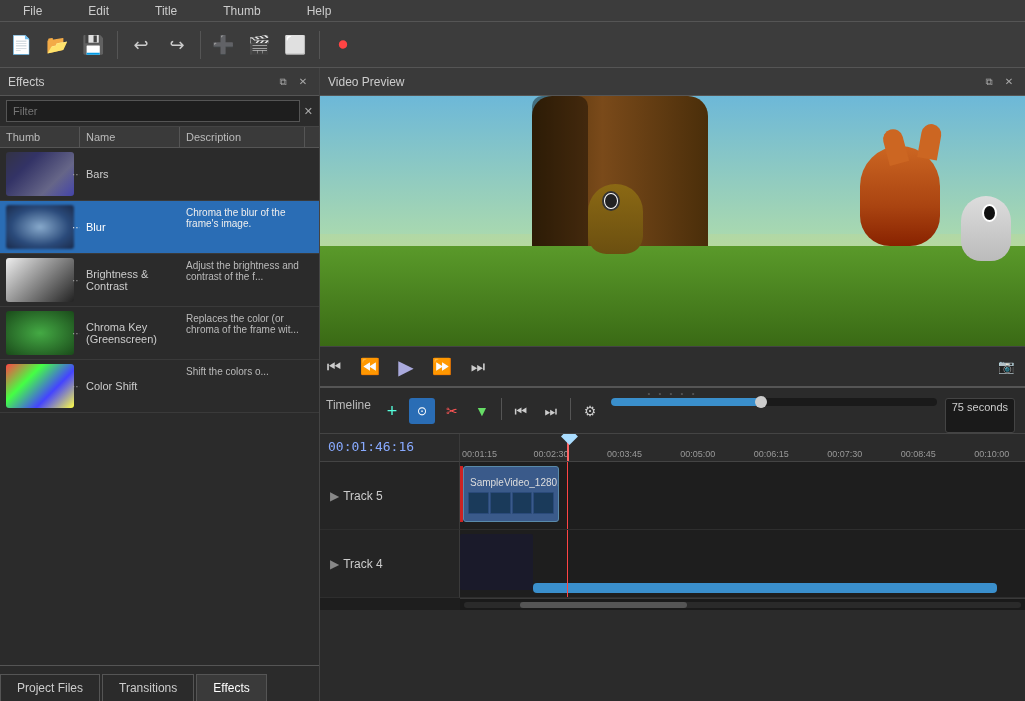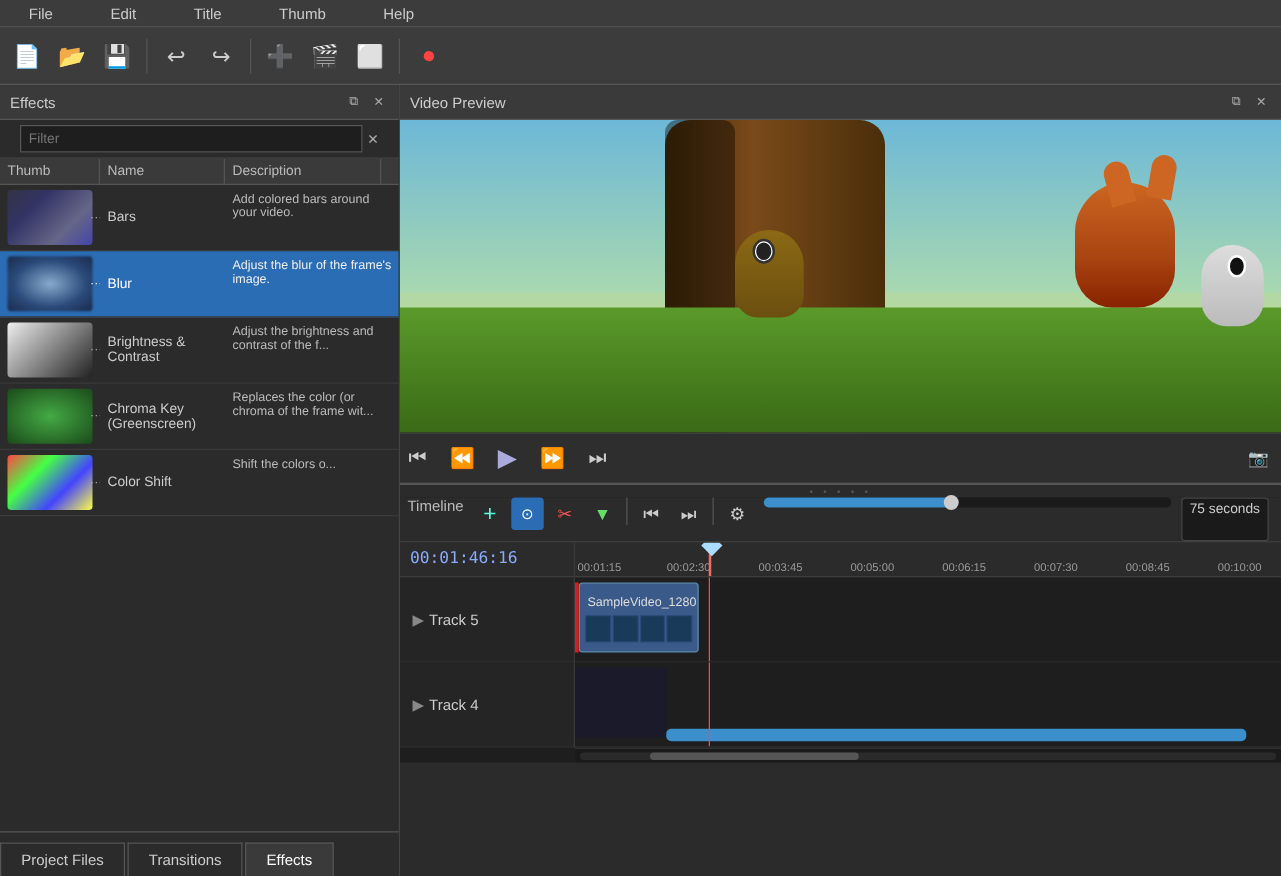--- a/index.html
+++ b/index.html
@@ -20,21 +20,21 @@
     
     #left-panel { width: 320px; min-width: 320px; background: #2b2b2b; display: flex; flex-direction: column; border-right: 1px solid #444; }
 
     
     #effects-header { background: #3a3a3a; padding: 4px 8px; display: flex; align-items: center; justify-content: space-between; border-bottom: 1px solid #555; height: 28px; }
     #effects-header-left { color: #ccc; font-size: 12px; }
     #effects-header-right { display: flex; gap: 4px; }
     .panel-btn { width: 16px; height: 16px; background: transparent; border: none; cursor: pointer; color: #aaa; font-size: 10px; display: flex; align-items: center; justify-content: center; }
 
     
-    #filter-row { padding: 4px 16px; background: #2b2b2b; border-bottom: 1px solid #444; display: flex; align-items: center; gap: 4px; }
+    #filter-row { padding: 4px 6px; background: #2b2b2b; border-bottom: 1px solid #444; display: flex; align-items: center; gap: 4px; }
     #filter-input { flex: 1; background: #1e1e1e; border: 1px solid #555; color: #ccc; padding: 3px 6px; font-size: 11px; height: 22px; outline: none; }
     .filter-clear { background: transparent; border: none; color: #aaa; cursor: pointer; font-size: 11px; }
 
     
     #effects-table { flex: 1; overflow-y: auto; overflow-x: hidden; }
     .effects-table-header { display: grid; grid-template-columns: 80px 100px 1fr 14px; background: #3a3a3a; border-bottom: 1px solid #555; }
     .effects-table-header > div { padding: 4px 6px; color: #bbb; font-size: 11px; border-right: 1px solid #555; }
     .effects-row { display: grid; grid-template-columns: 80px 100px 1fr; border-bottom: 1px solid #3a3a3a; cursor: pointer; }
     .effects-row.selected { background: #2a6db5; color: #fff; }
     .effects-thumb { width: 80px; height: 52px; display: flex; align-items: center; justify-content: center; overflow: hidden; position: relative; }
@@ -144,30 +144,29 @@
         <div>Name</div>
         <div>Description</div>
       </div>
 
       <div class="effects-row">
         <div class="effects-thumb">
           <div class="thumb-blue" style="background: linear-gradient(135deg, #334 0%, #336 30%, #668 70%, #44a 100%);"></div>
           <span class="thumb-dots">···</span>
         </div>
         <div class="effects-name">Bars</div>
-        <div class="effects-desc">Add colored bars around your video.</div>
       </div>
 
       <div class="effects-row selected">
         <div class="effects-thumb">
           <div class="thumb-blue" style="background: radial-gradient(ellipse, #88aacc 0%, #2a4a7a 60%, #1a2a4a 100%); filter: blur(1px);"></div>
           <span class="thumb-dots" style="color:#eee">···</span>
         </div>
         <div class="effects-name">Blur</div>
-        <div class="effects-desc">Adjust the blur of the frame's image.</div>
+        <div class="effects-desc">Chroma the blur of the frame's image.</div>
       </div>
 
       <div class="effects-row">
         <div class="effects-thumb">
           <div class="thumb-blue" style="background: linear-gradient(135deg, #eee 0%, #888 50%, #222 100%);"></div>
           <span class="thumb-dots">···</span>
         </div>
         <div class="effects-name">Brightness &amp; Contrast</div>
         <div class="effects-desc">Adjust the brightness and contrast of the f...</div>
       </div>

